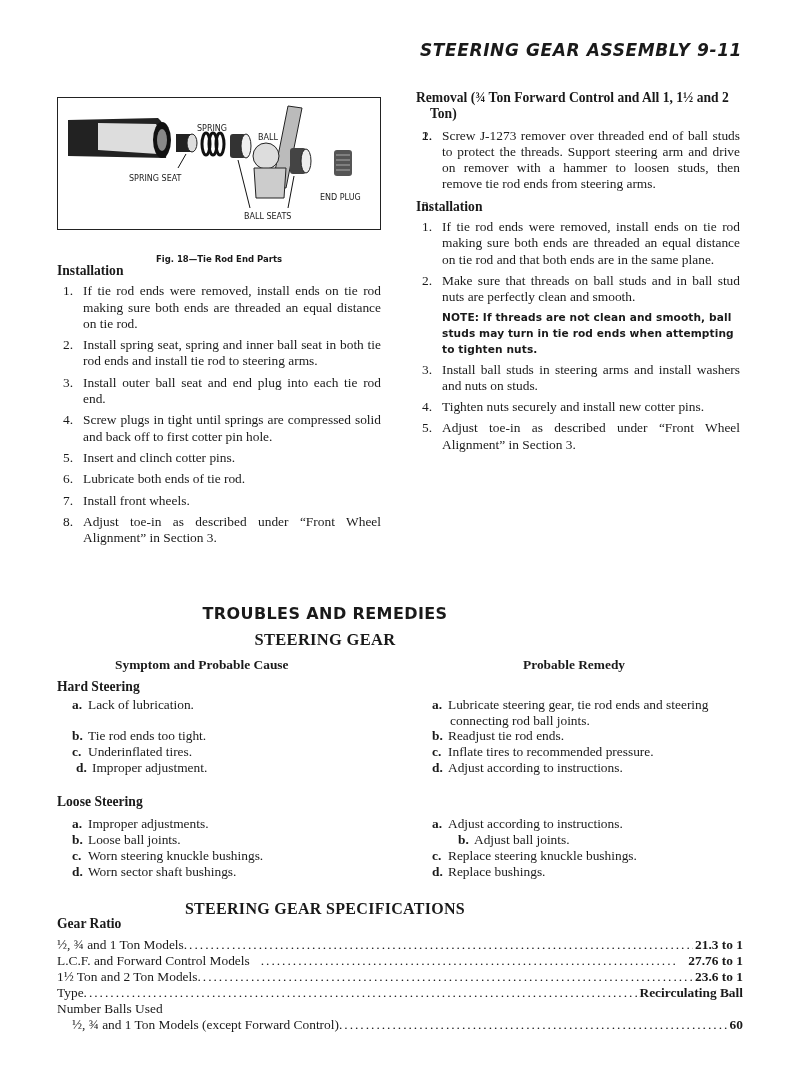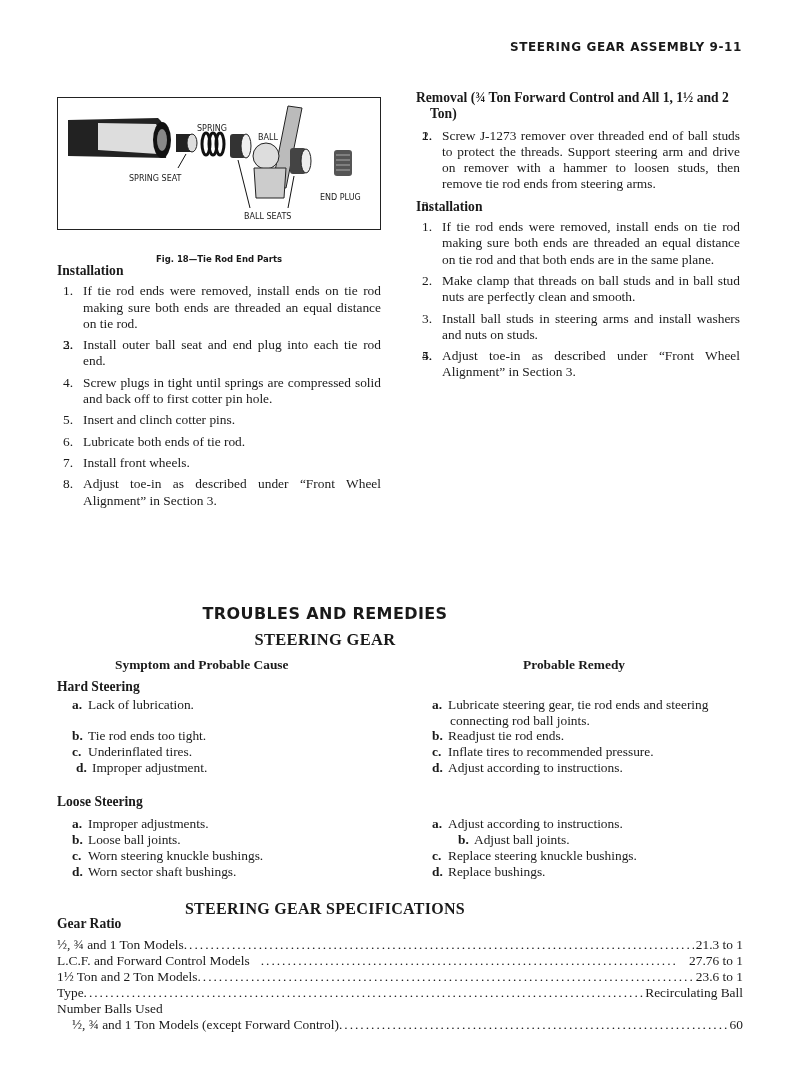--- a/index.html
+++ b/index.html
@@ -1,20 +1,20 @@
 <!DOCTYPE html>
 <html><head>
 <meta charset="utf-8">
 <style>
   html, body { margin: 0; padding: 0; background: #ffffff; }
   body { width: 790px; height: 1085px; position: relative; overflow: hidden;
          font-family: "Liberation Serif", "DejaVu Serif", serif; color: #1a1a1a; }
   .sans { font-family: "DejaVu Sans", "Liberation Sans", sans-serif; }
   .abs { position: absolute; }
-  .running-head { right: 48px; top: 40px; font-size: 12px; font-weight: bold; letter-spacing: 0.6px; }
+  .running-head { right: 48px; top: 40px; font-size: 17px; font-weight: bold; letter-spacing: 0.6px; font-style: italic; }
   .figure { left: 57px; top: 97px; width: 322px; height: 131px; border: 1.5px solid #222; background: #fff; }
   .fig-caption { left: 57px; top: 236px; width: 324px; text-align: center; font-size: 8.5px; font-weight: bold; margin-top: 18px; }
   .col { font-size: 13.4px; line-height: 16.3px; }
   .left-col { left: 57px; top: 263px; width: 324px; }
   .right-col { left: 416px; top: 90px; width: 324px; }
   .h3 { font-weight: bold; font-size: 13.6px; margin: 0 0 4px 0; }
   .list { margin: 0; padding: 0; list-style: none; }
   .list li { position: relative; padding-left: 26px; margin-bottom: 5px; text-align: justify; }
   .list li .num { position: absolute; left: 6px; top: 0; }
   .note { font-family: "DejaVu Sans", "Liberation Sans", sans-serif; font-weight: bold; font-size: 10.6px; line-height: 16px; padding-left: 26px; margin: -2px 0 5px 0; letter-spacing: 0.1px; }
@@ -22,21 +22,21 @@
   .tr-title { top: 604px; font-size: 16px; letter-spacing: 0.4px; }
   .sg-title { top: 630px; font-size: 16.5px; letter-spacing: 0.3px; }
   .colhead { font-weight: bold; font-size: 13.4px; }
   .group-title { font-weight: bold; font-size: 13.6px; }
   .row-item { font-size: 13.4px; line-height: 16px; }
   .row-item .lt { font-weight: bold; display: inline-block; width: 16px; }
   .spec-title { top: 900px; font-size: 16px; letter-spacing: 0.3px; }
   .spec-row { left: 57px; width: 686px; font-size: 13.4px; line-height: 16px; display: flex; white-space: nowrap; overflow: hidden; }
   .spec-row .dots { flex: 1; overflow: hidden; letter-spacing: 2px; }
   .spec-row .dots::after { content: "................................................................................................................................................................................................................."; }
-  .spec-row .val { padding-left: 2px; }
+  .spec-row .val { padding-left: 2px; font-weight: bold; }
 </style>
 </head>
 <body>
 
 <div class="abs running-head sans">STEERING GEAR ASSEMBLY 9-11</div>
 
 <div class="abs figure">
   <svg width="322" height="131" viewBox="0 0 322 131">
 
     <g>
@@ -86,45 +86,46 @@
   <div class="abs sans" style="left:71px;top:76px;font-size:8px;">SPRING SEAT</div>
   <div class="abs sans" style="left:262px;top:95px;font-size:8px;">END PLUG</div>
   <div class="abs sans" style="left:186px;top:114px;font-size:8px;">BALL SEATS</div>
 </div>
 <div class="abs fig-caption sans">Fig. 18—Tie Rod End Parts</div>
 
 <div class="abs col left-col">
   <div class="h3">Installation</div>
   <ol class="list">
     <li><span class="num">1.</span><span>If tie rod ends were removed, install ends on tie rod making sure both ends are threaded an equal distance on tie rod.</span></li>
-    <li><span class="num">2.</span></li>
+    <li><span class="num">2.</span><span>Install spring seat, spring and inner ball seat in both tie rod ends and install tie rod to steering arms.</span></li>
     <li><span class="num">3.</span><span>Install outer ball seat and end plug into each tie rod end.</span></li>
     <li><span class="num">4.</span><span>Screw plugs in tight until springs are compressed solid and back off to first cotter pin hole.</span></li>
     <li><span class="num">5.</span><span>Insert and clinch cotter pins.</span></li>
     <li><span class="num">6.</span><span>Lubricate both ends of tie rod.</span></li>
     <li><span class="num">7.</span><span>Install front wheels.</span></li>
     <li><span class="num">8.</span><span>Adjust toe-in as described under “Front Wheel Alignment” in Section 3.</span></li>
   </ol>
 </div>
 
 <div class="abs col right-col">
   <div class="h3" style="padding-left:14px;text-indent:-14px;">Removal (¾ Ton Forward Control and All 1, 1½ and 2 Ton)</div>
   <ol class="list">
     <li><span class="num">1.</span></li>
     <li><span class="num">2.</span><span>Screw J-1273 remover over threaded end of ball studs to protect the threads. Support steering arm and drive on remover with a hammer to loosen studs, then remove tie rod ends from steering arms.</span></li>
     <li><span class="num">3.</span></li>
   </ol>
   <div class="h3" style="margin-top:6px;">Installation</div>
   <ol class="list">
     <li><span class="num">1.</span><span>If tie rod ends were removed, install ends on tie rod making sure both ends are threaded an equal distance on tie rod and that both ends are in the same plane.</span></li>
-    <li><span class="num">2.</span><span>Make clamp that threads on ball studs and in ball stud nuts are perfectly clean and smooth.</span></li>
+    <li><span class="num">2.</span><span>Make sure that threads on ball studs and in ball stud nuts are perfectly clean and smooth.</span></li>
   </ol>
+  <div class="note">NOTE: If threads are not clean and smooth, ball studs may turn in tie rod ends when attempting to tighten nuts.</div>
   <ol class="list">
     <li><span class="num">3.</span><span>Install ball studs in steering arms and install washers and nuts on studs.</span></li>
-    <li><span class="num">4.</span></li>
+    <li><span class="num">4.</span><span>Tighten nuts securely and install new cotter pins.</span></li>
     <li><span class="num">5.</span><span>Adjust toe-in as described under “Front Wheel Alignment” in Section 3.</span></li>
   </ol>
 </div>
 
 <div class="abs center-h tr-title sans">TROUBLES AND REMEDIES</div>
 <div class="abs center-h sg-title">STEERING GEAR</div>
 
 <div class="abs colhead" style="left:115px;top:657px;">Symptom and Probable Cause</div>
 <div class="abs colhead" style="left:523px;top:657px;">Probable Remedy</div>
 

